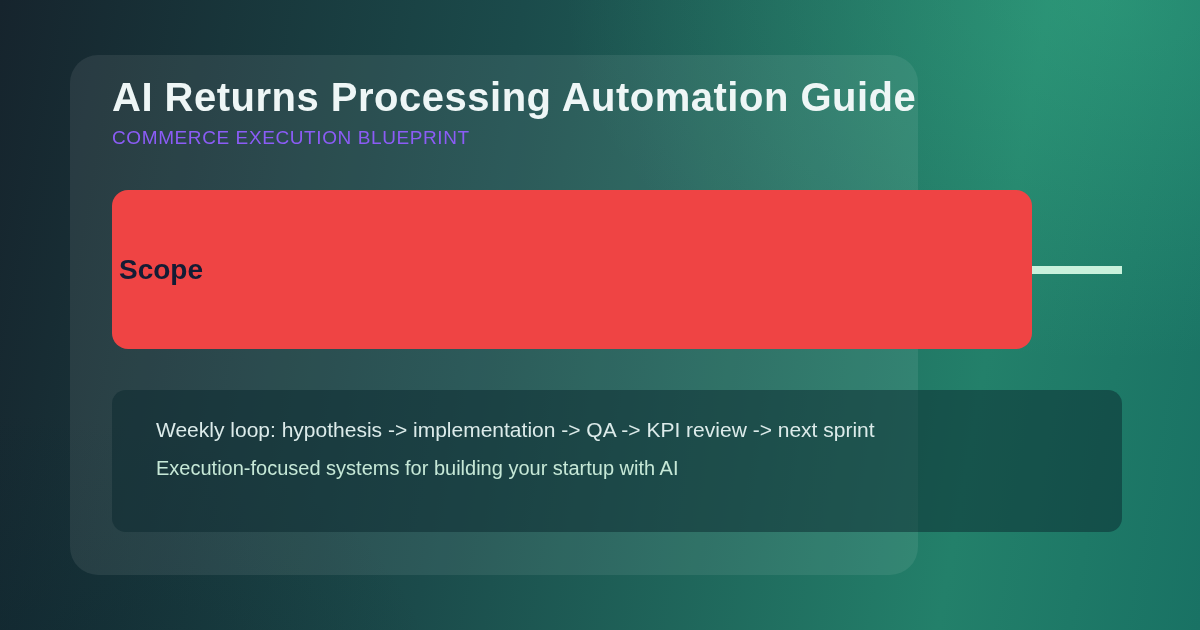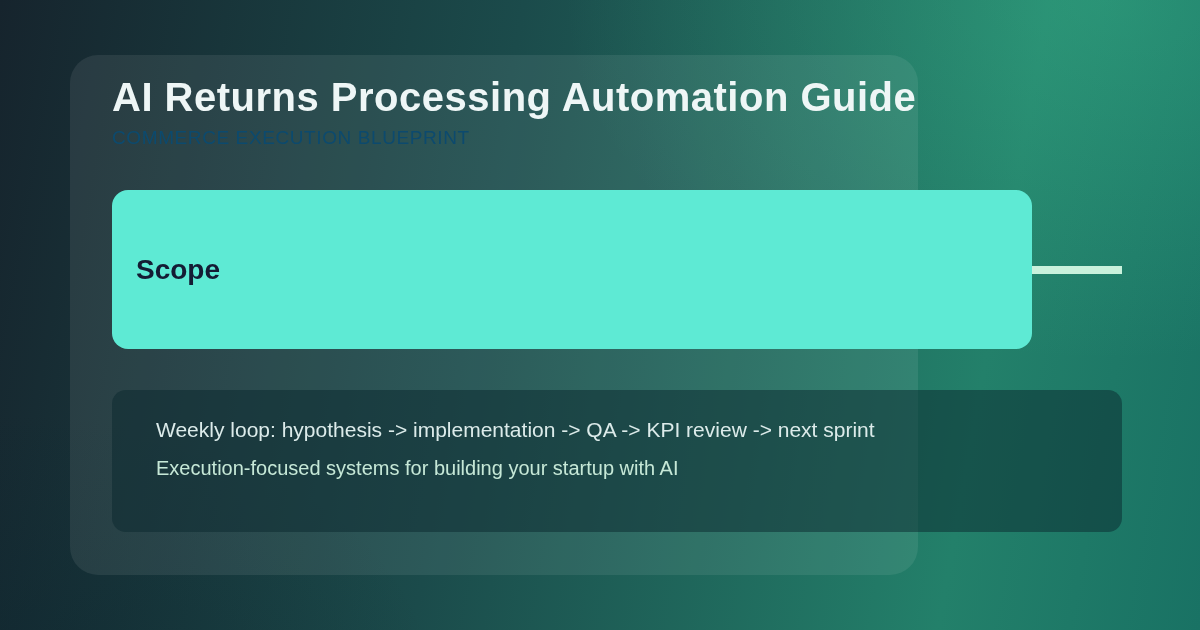--- a/index.html
+++ b/index.html
@@ -30,40 +30,40 @@
     color: #eef6f6;
     white-space: nowrap;
   }
 
   .subtitle {
     position: absolute;
     left: 42px; top: 72px;
     font-size: 19px;
     font-weight: 400;
     letter-spacing: 0.6px;
-    color: #0c4a6e;
+    color: #8b5cf6;
     white-space: nowrap;
   }
 
   .steps-row {
     position: absolute;
     left: 42px; top: 135px;
     width: 1010px; height: 159px;
     display: flex;
     align-items: center;
   }
 
   .step-box {
     flex: 1 1 auto;
     height: 159px;
-    background: #5eead4;
+    background: #ef4444;
     border-radius: 16px;
     display: flex;
     align-items: center;
-    padding-left: 24px;
+    padding-left: 7px;
   }
 
   .step-label {
     font-size: 28px;
     font-weight: 700;
     color: #141c34;
     white-space: nowrap;
   }
 
   .connector {

